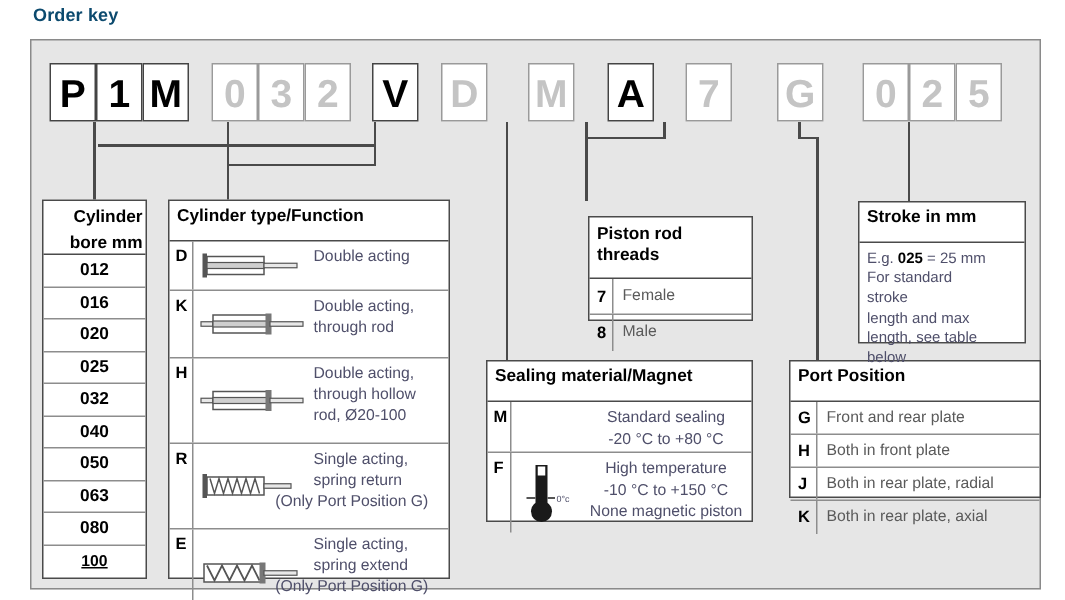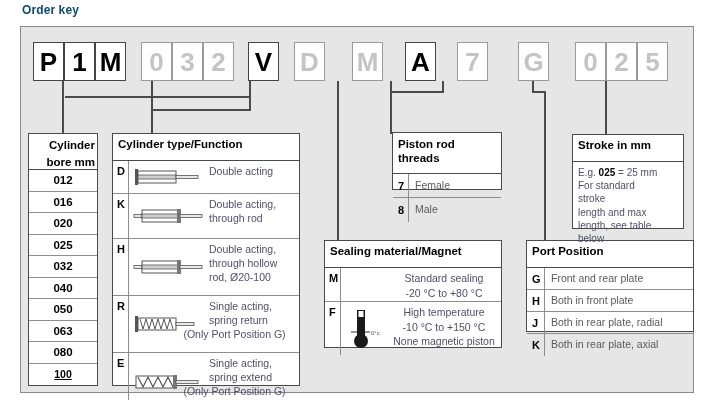--- a/index.html
+++ b/index.html
@@ -116,21 +116,21 @@
   .cyl-row .ctxt{
     flex:1 1 auto;color:#4f4f6a;font-size:10.5px;line-height:1.35;
     padding:3px 3px 3px 2px;box-sizing:border-box;
   }
   .cyl-row.h1{height:33px;}
   .cyl-row.h2{height:45px;}
   .cyl-row.h3{height:57px;}
   .ctxt .wide{display:block;white-space:nowrap;margin-left:-36px;text-align:center;}
 
   
-  #piston-table{left:392px;top:132px;width:110px;height:58px;}
+  #piston-table{left:392px;top:144px;width:110px;height:70px;}
   #piston-table .hdr{height:33px;}
   #piston-table .row{height:24px;}
   #piston-table .row .k{flex:0 0 16px;border-right:1px solid #8d8d8d;}
 
   
   #sealing-table{left:324px;top:240px;width:178px;height:108px;}
   #sealing-table .hdr{height:20px;padding-top:3px;}
   .seal-row{display:flex;border-bottom:1px solid #8d8d8d;box-sizing:border-box;}
   .seal-row:last-child{border-bottom:none;}
   .seal-row .sk{

